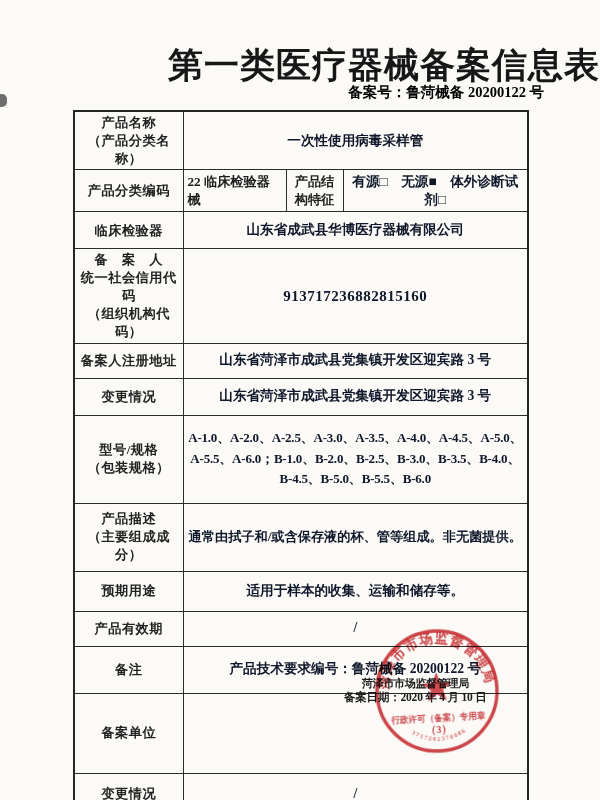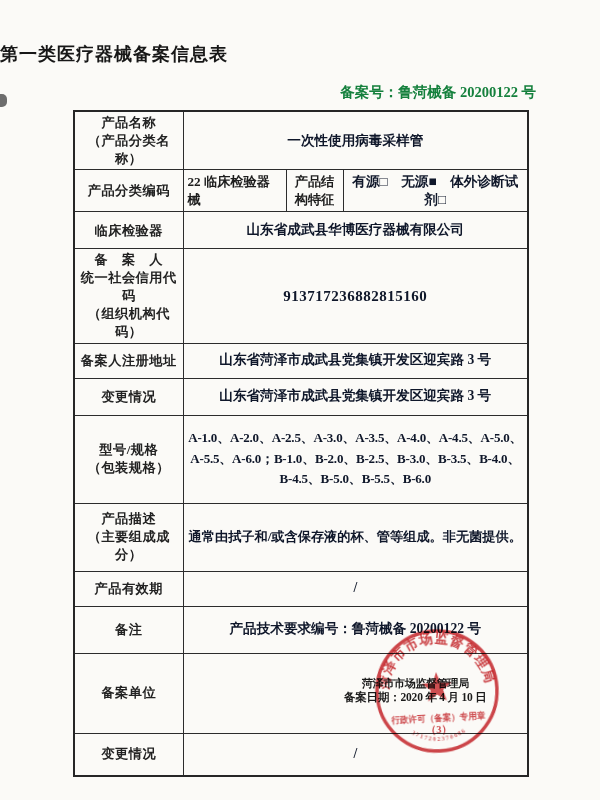--- a/index.html
+++ b/index.html
@@ -3,26 +3,26 @@
 <meta charset="utf-8">
 <style>
   html,body{margin:0;padding:0;}
   body{
     width:600px;height:800px;position:relative;overflow:hidden;
     background:#fbfaf7;
     font-family:"Liberation Serif","DejaVu Serif",serif;
     color:#1d1d1d;
   }
   .page-title{
-    position:absolute;top:42px;left:0;width:600px;text-align:left;
-    font-size:18px;font-weight:bold;letter-spacing:1px;color:#171717;
+    position:absolute;top:42px;left:0;width:600px;text-align:right;
+    font-size:35px;font-weight:bold;letter-spacing:1px;color:#171717;
   }
   .filing-no{
-    position:absolute;top:83px;left:8px;width:528px;text-align:right;
-    font-size:14.5px;font-weight:bold;color:#15803d;
+    position:absolute;top:83px;left:16px;width:528px;text-align:right;
+    font-size:14.5px;font-weight:bold;color:#000000;
   }
   table.form{
     position:absolute;left:73px;top:110px;width:454px;
     border-collapse:collapse;table-layout:fixed;
     font-size:13.5px;
   }
   table.form td{
     border:1.6px solid #2c2c2c;
     padding:2px 4px;
     vertical-align:middle;
@@ -110,20 +110,24 @@
 （包装规格）</td>
     <td class="val models" colspan="3">A-1.0、A-2.0、A-2.5、A-3.0、A-3.5、A-4.0、A-4.5、A-5.0、
 A-5.5、A-6.0；B-1.0、B-2.0、B-2.5、B-3.0、B-3.5、B-4.0、
 B-4.5、B-5.0、B-5.5、B-6.0</td>
   </tr>
   <tr style="height:68px">
     <td class="lbl">产品描述
 （主要组成成分）</td>
     <td class="val" style="font-size:13.2px" colspan="3">通常由拭子和/或含保存液的杯、管等组成。非无菌提供。</td>
   </tr>
+  <tr style="height:40px">
+    <td class="lbl">预期用途</td>
+    <td class="val" colspan="3">适用于样本的收集、运输和储存等。</td>
+  </tr>
   <tr style="height:35px">
     <td class="lbl">产品有效期</td>
     <td class="val" colspan="3">/</td>
   </tr>
   <tr style="height:47px">
     <td class="lbl">备注</td>
     <td class="val" colspan="3">产品技术要求编号：鲁菏械备 20200122 号</td>
   </tr>
   <tr style="height:80px">
     <td class="lbl">备案单位</td>

